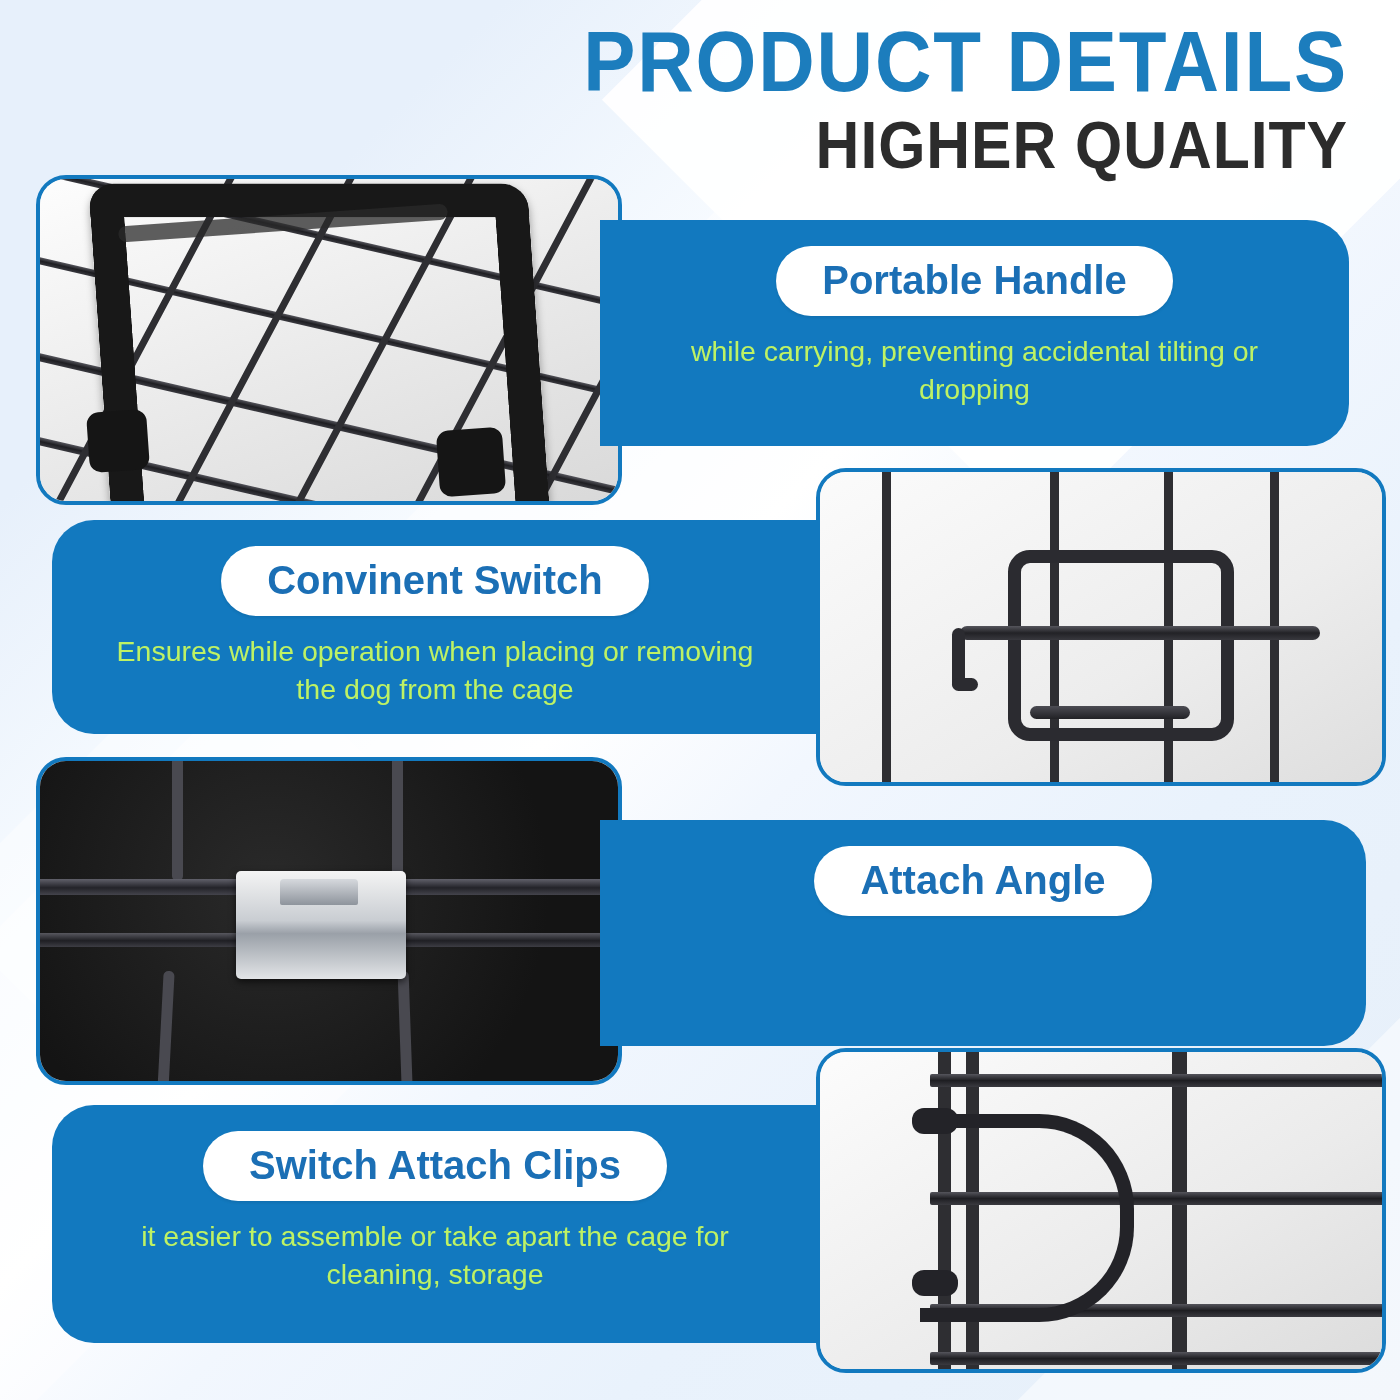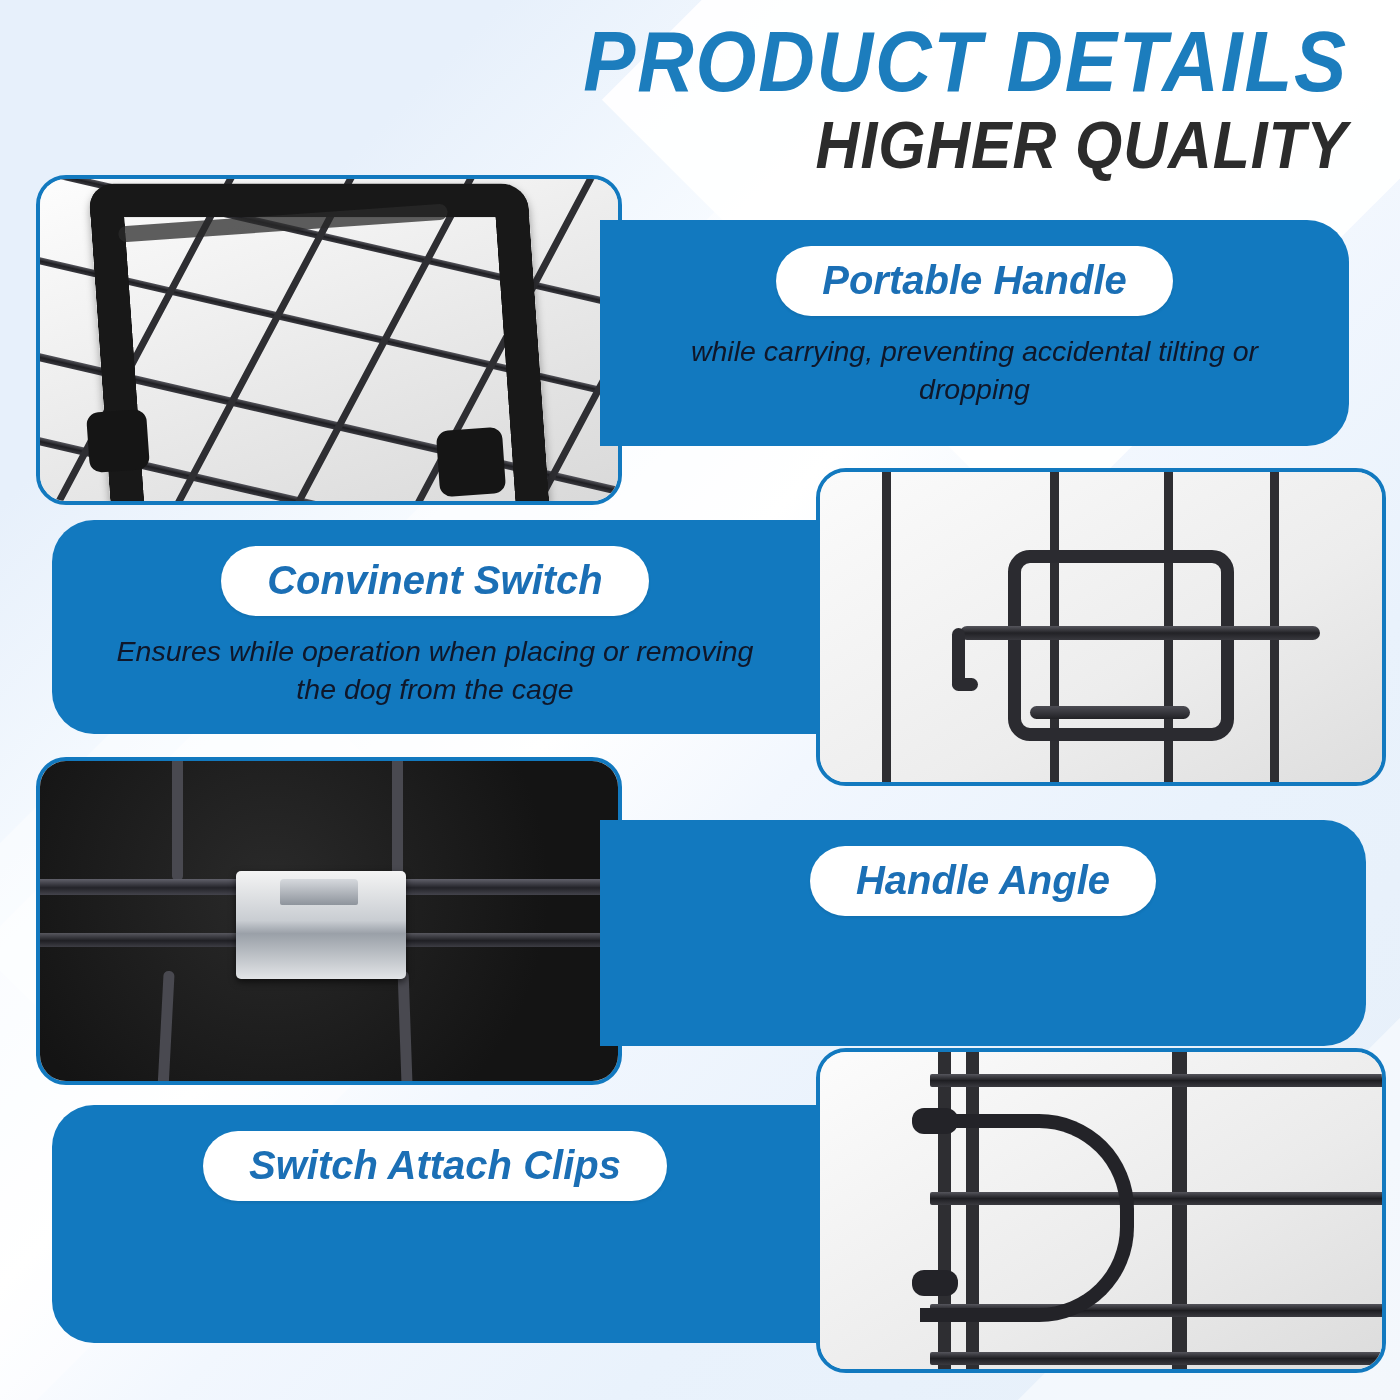--- a/index.html
+++ b/index.html
@@ -8,21 +8,20 @@
     font-family:"Liberation Sans", sans-serif;
     background:#e9f1fb;
     overflow:hidden;
   }
   .page{
     position:relative;
     width:1400px;height:1400px;
     overflow:hidden;
     background:
       linear-gradient(135deg,#e7f0fb 0%,#e7f0fb 18%,#f7fbff 34%,#ffffff 46%,#f2f7fe 56%,#e9f2fc 72%,#e6eff9 100%);
-    font-style: italic;
   }
   
   .bg-band{position:absolute;background:#ffffff;opacity:.85;transform:rotate(45deg);pointer-events:none;}
   .bg-band.b1{width:620px;height:1100px;left:900px;top:-620px;opacity:.9;}
   .bg-band.b2{width:260px;height:1500px;left:470px;top:-240px;opacity:.45;}
   .bg-band.b3{width:420px;height:1400px;left:-330px;top:560px;opacity:.40;}
   .bg-band.b4{width:300px;height:1200px;left:1180px;top:700px;opacity:.5;}
 
   
   .header{position:absolute;left:0;top:16px;width:1400px;text-align:right;padding-right:52px;box-sizing:border-box;}
@@ -81,21 +80,21 @@
     padding:11px 46px 13px;
     color:#1b6fb5;
     font-size:40px;
     font-weight:bold;
     line-height:46px;
     white-space:nowrap;
     box-shadow:0 2px 3px rgba(0,0,0,.08);
   }
   .desc{
     margin-top:16px;
-    color:#0f172a;
+    color:#bef264;
     font-size:28.5px;
     line-height:38px;
     font-weight:normal;
     max-width:640px;
     margin-left:auto;margin-right:auto;
   }
 </style>
 </head>
 <body>
 
@@ -172,25 +171,26 @@
       <div style="position:absolute;left:-10px;top:118px;width:620px;height:16px;background:linear-gradient(180deg,#60606a,#232329 55%,#44444c);border-radius:8px;"></div>
       <div style="position:absolute;left:-10px;top:172px;width:620px;height:14px;background:linear-gradient(180deg,#58585f,#1f1f24 55%,#3d3d44);border-radius:7px;"></div>
       <div style="position:absolute;left:196px;top:110px;width:170px;height:108px;
                   background:linear-gradient(180deg,#f4f4f4,#c9cdd2 46%,#9aa0a8 58%,#e2e4e7);
                   border-radius:5px;box-shadow:0 3px 7px rgba(0,0,0,.6);"></div>
       <div style="position:absolute;left:240px;top:118px;width:78px;height:26px;background:linear-gradient(180deg,#d6d9dd,#8e949c);border-radius:4px 4px 2px 2px;"></div>
     </div>
   </div>
 
   <div class="card right" style="left:600px;top:820px;width:766px;height:226px;">
-    <span class="pill">Handle Angle</span>
+    <span class="pill">Attach Angle</span>
   </div>
 
   <div class="card left" style="left:52px;top:1105px;width:766px;height:238px;">
     <span class="pill">Switch Attach Clips</span>
+    <div class="desc">it easier to assemble or take apart the cage for cleaning, storage</div>
   </div>
 
   <div class="photo" style="left:816px;top:1048px;width:570px;height:325px;">
     <div class="scene" style="background:linear-gradient(150deg,#fcfcfc,#ebebeb 60%,#dcdcdc);">
       <div class="bar" style="left:118px;top:-10px;width:13px;height:360px;"></div>
       <div class="bar" style="left:146px;top:-10px;width:13px;height:360px;"></div>
       <div class="bar" style="left:352px;top:-10px;width:15px;height:360px;"></div>
       <div class="barh" style="left:110px;top:22px;width:470px;height:13px;"></div>
       <div class="barh" style="left:110px;top:140px;width:470px;height:13px;"></div>
       <div class="barh" style="left:110px;top:252px;width:470px;height:13px;"></div>

